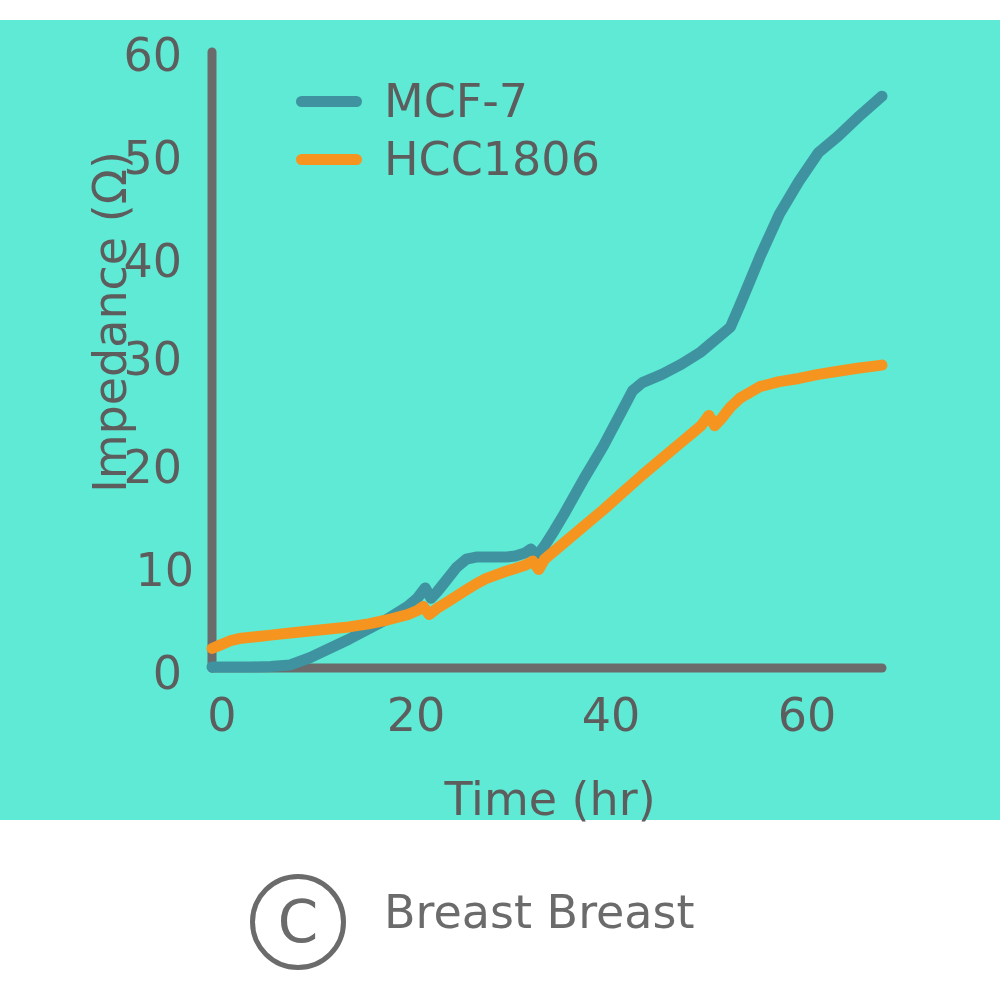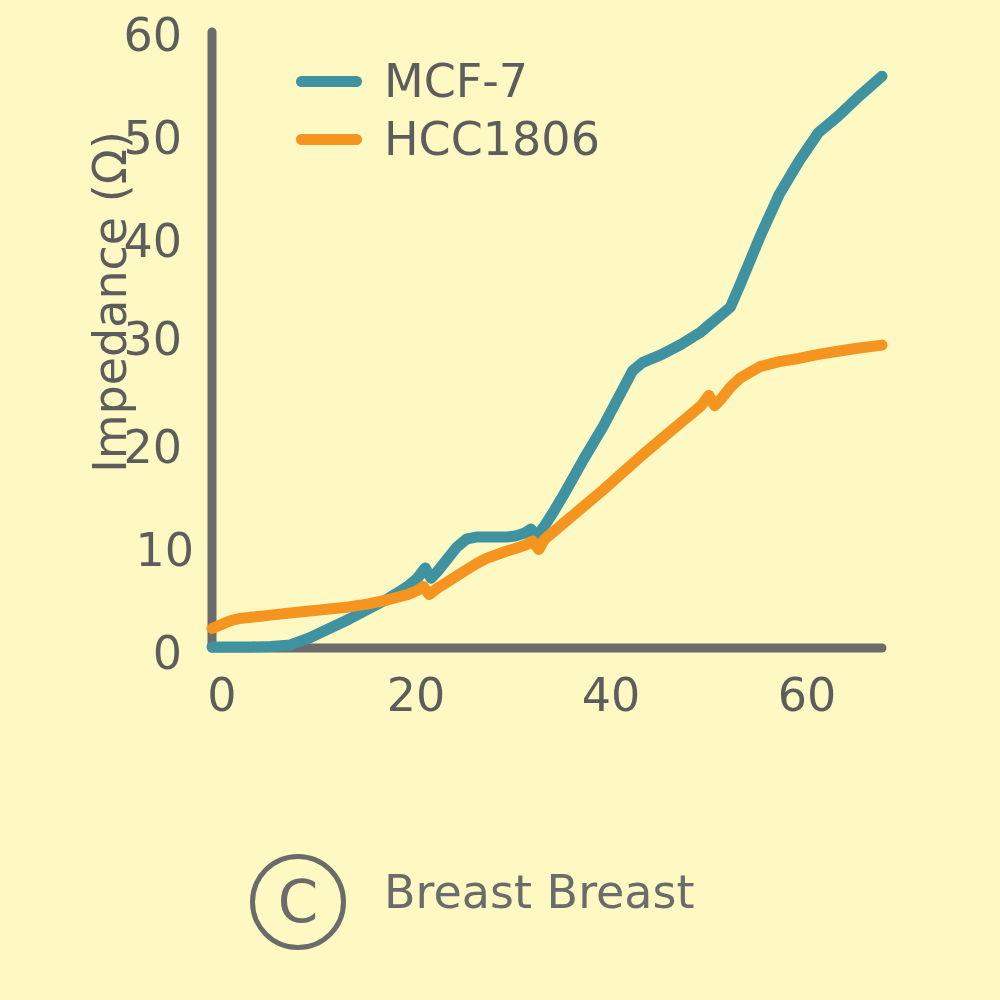--- a/index.html
+++ b/index.html
@@ -10,22 +10,23 @@
   body {
     width: 1000px;
     height: 1000px;
     font-family: "DejaVu Sans", sans-serif;
     color: #5d5d5d;
     overflow: hidden;
   }
   #figure {
     position: relative;
     width: 1000px;
-    height: 1000px;
-    background: #fef9c3;
+    height: 800px;
+    background: #5eead4;
+    margin-top: 20px;
   }
   
   #plot-svg {
     position: absolute;
     left: 0;
     top: 0;
     width: 1000px;
     height: 1000px;
   }
   
@@ -146,20 +147,21 @@
   <div class="tick ytick" style="left:32px; top:420px;">20</div>
   <div class="tick ytick" style="left:44px; top:523px;">10</div>
   <div class="tick ytick" style="left:32px; top:626px;">0</div>
 
   <div class="tick xtick" style="left:162px; top:668px;">0</div>
   <div class="tick xtick" style="left:356px; top:668px;">20</div>
   <div class="tick xtick" style="left:551px; top:668px;">40</div>
   <div class="tick xtick" style="left:747px; top:668px;">60</div>
 
   <div class="ylabel">Impedance (Ω)</div>
+  <div class="xlabel">Time (hr)</div>
 
   <div id="legend">
     <div class="legend-row">
       <span class="legend-swatch" style="background:#3f93a0"></span>
       <span class="legend-label">MCF-7</span>
     </div>
     <div class="legend-row">
       <span class="legend-swatch" style="background:#f5951f"></span>
       <span class="legend-label">HCC1806</span>
     </div>

